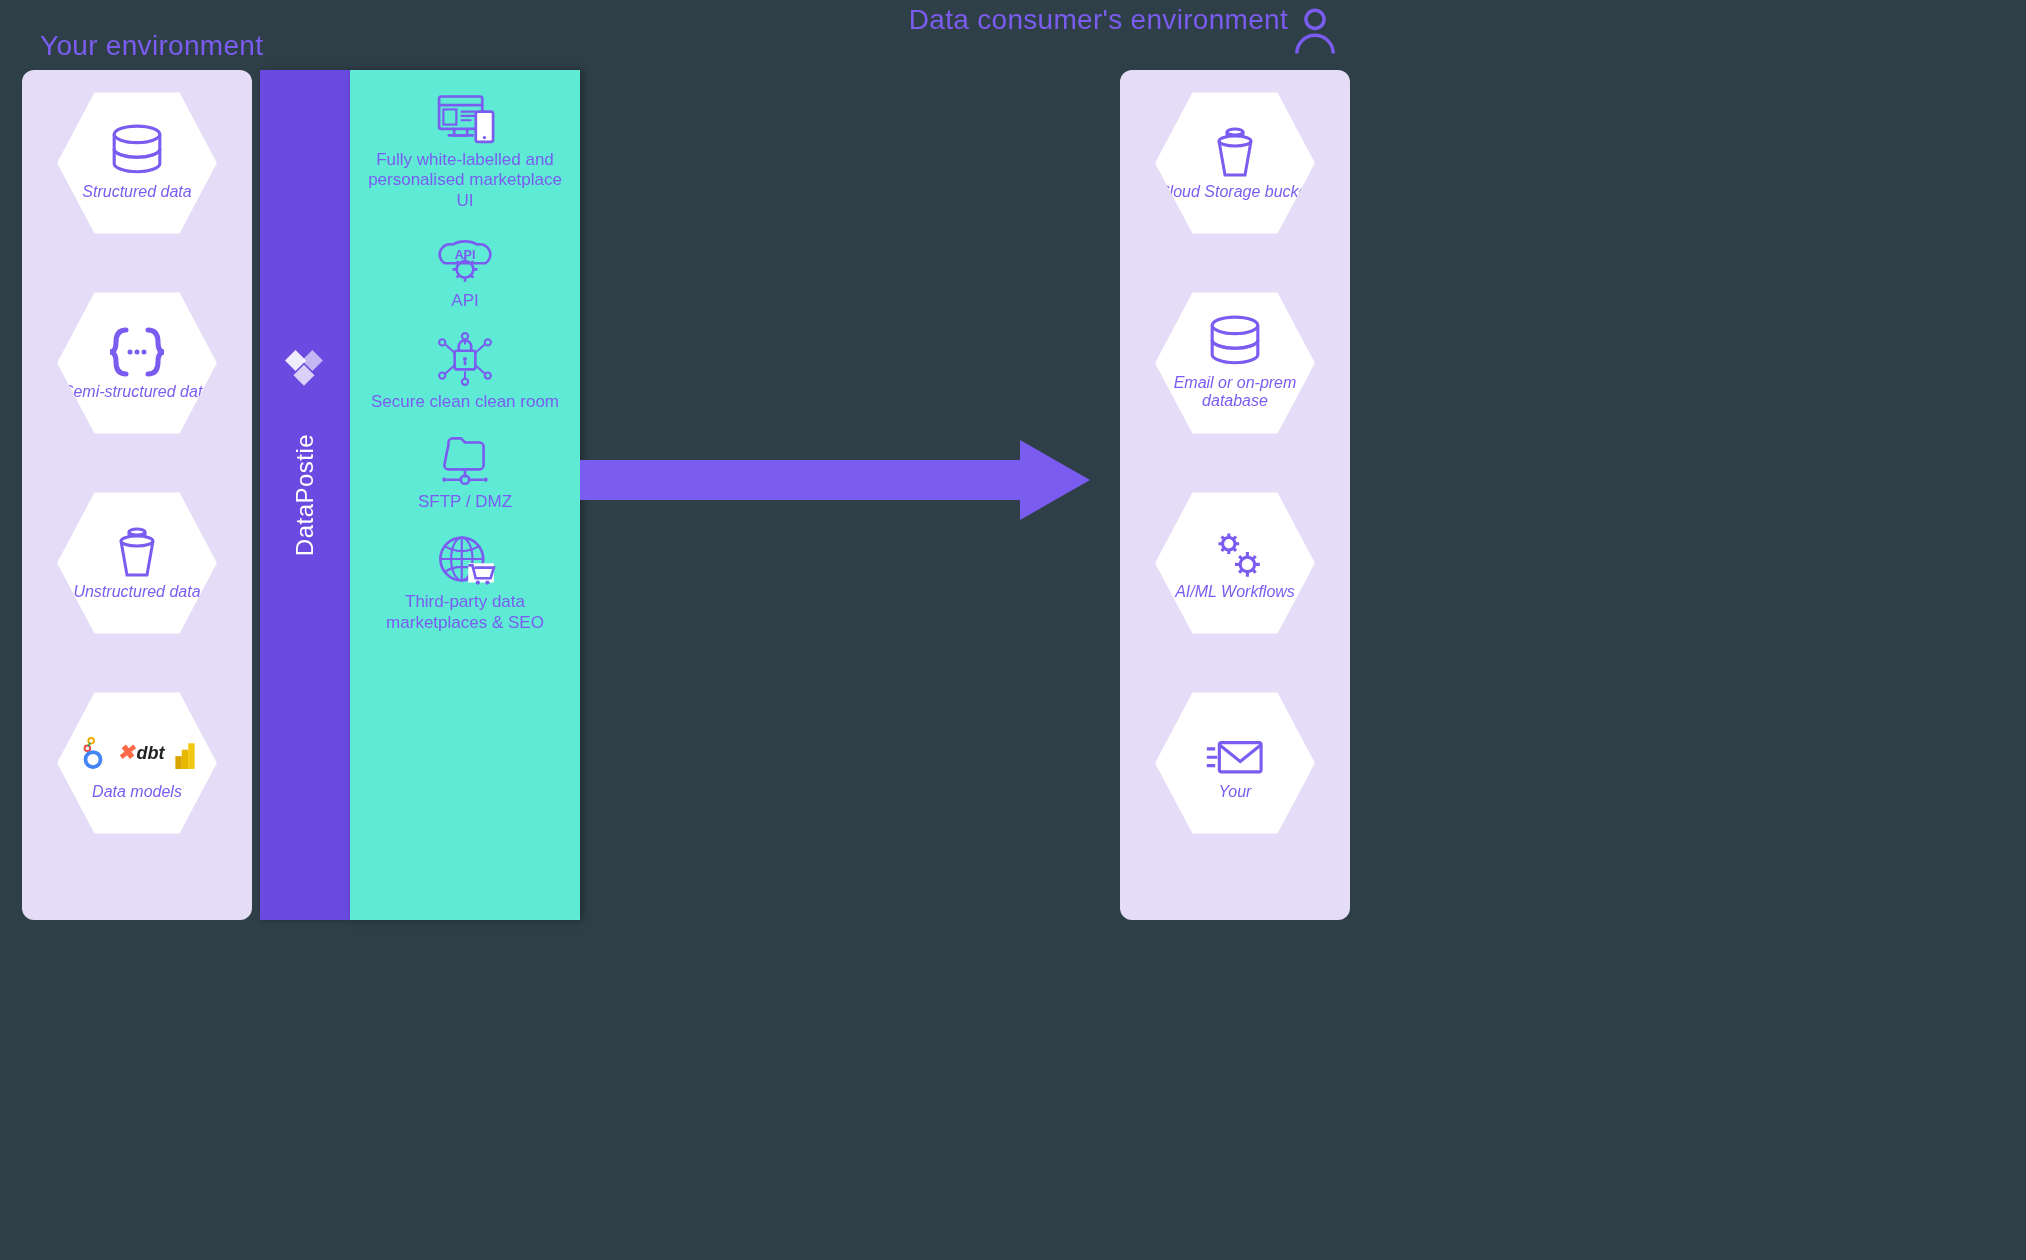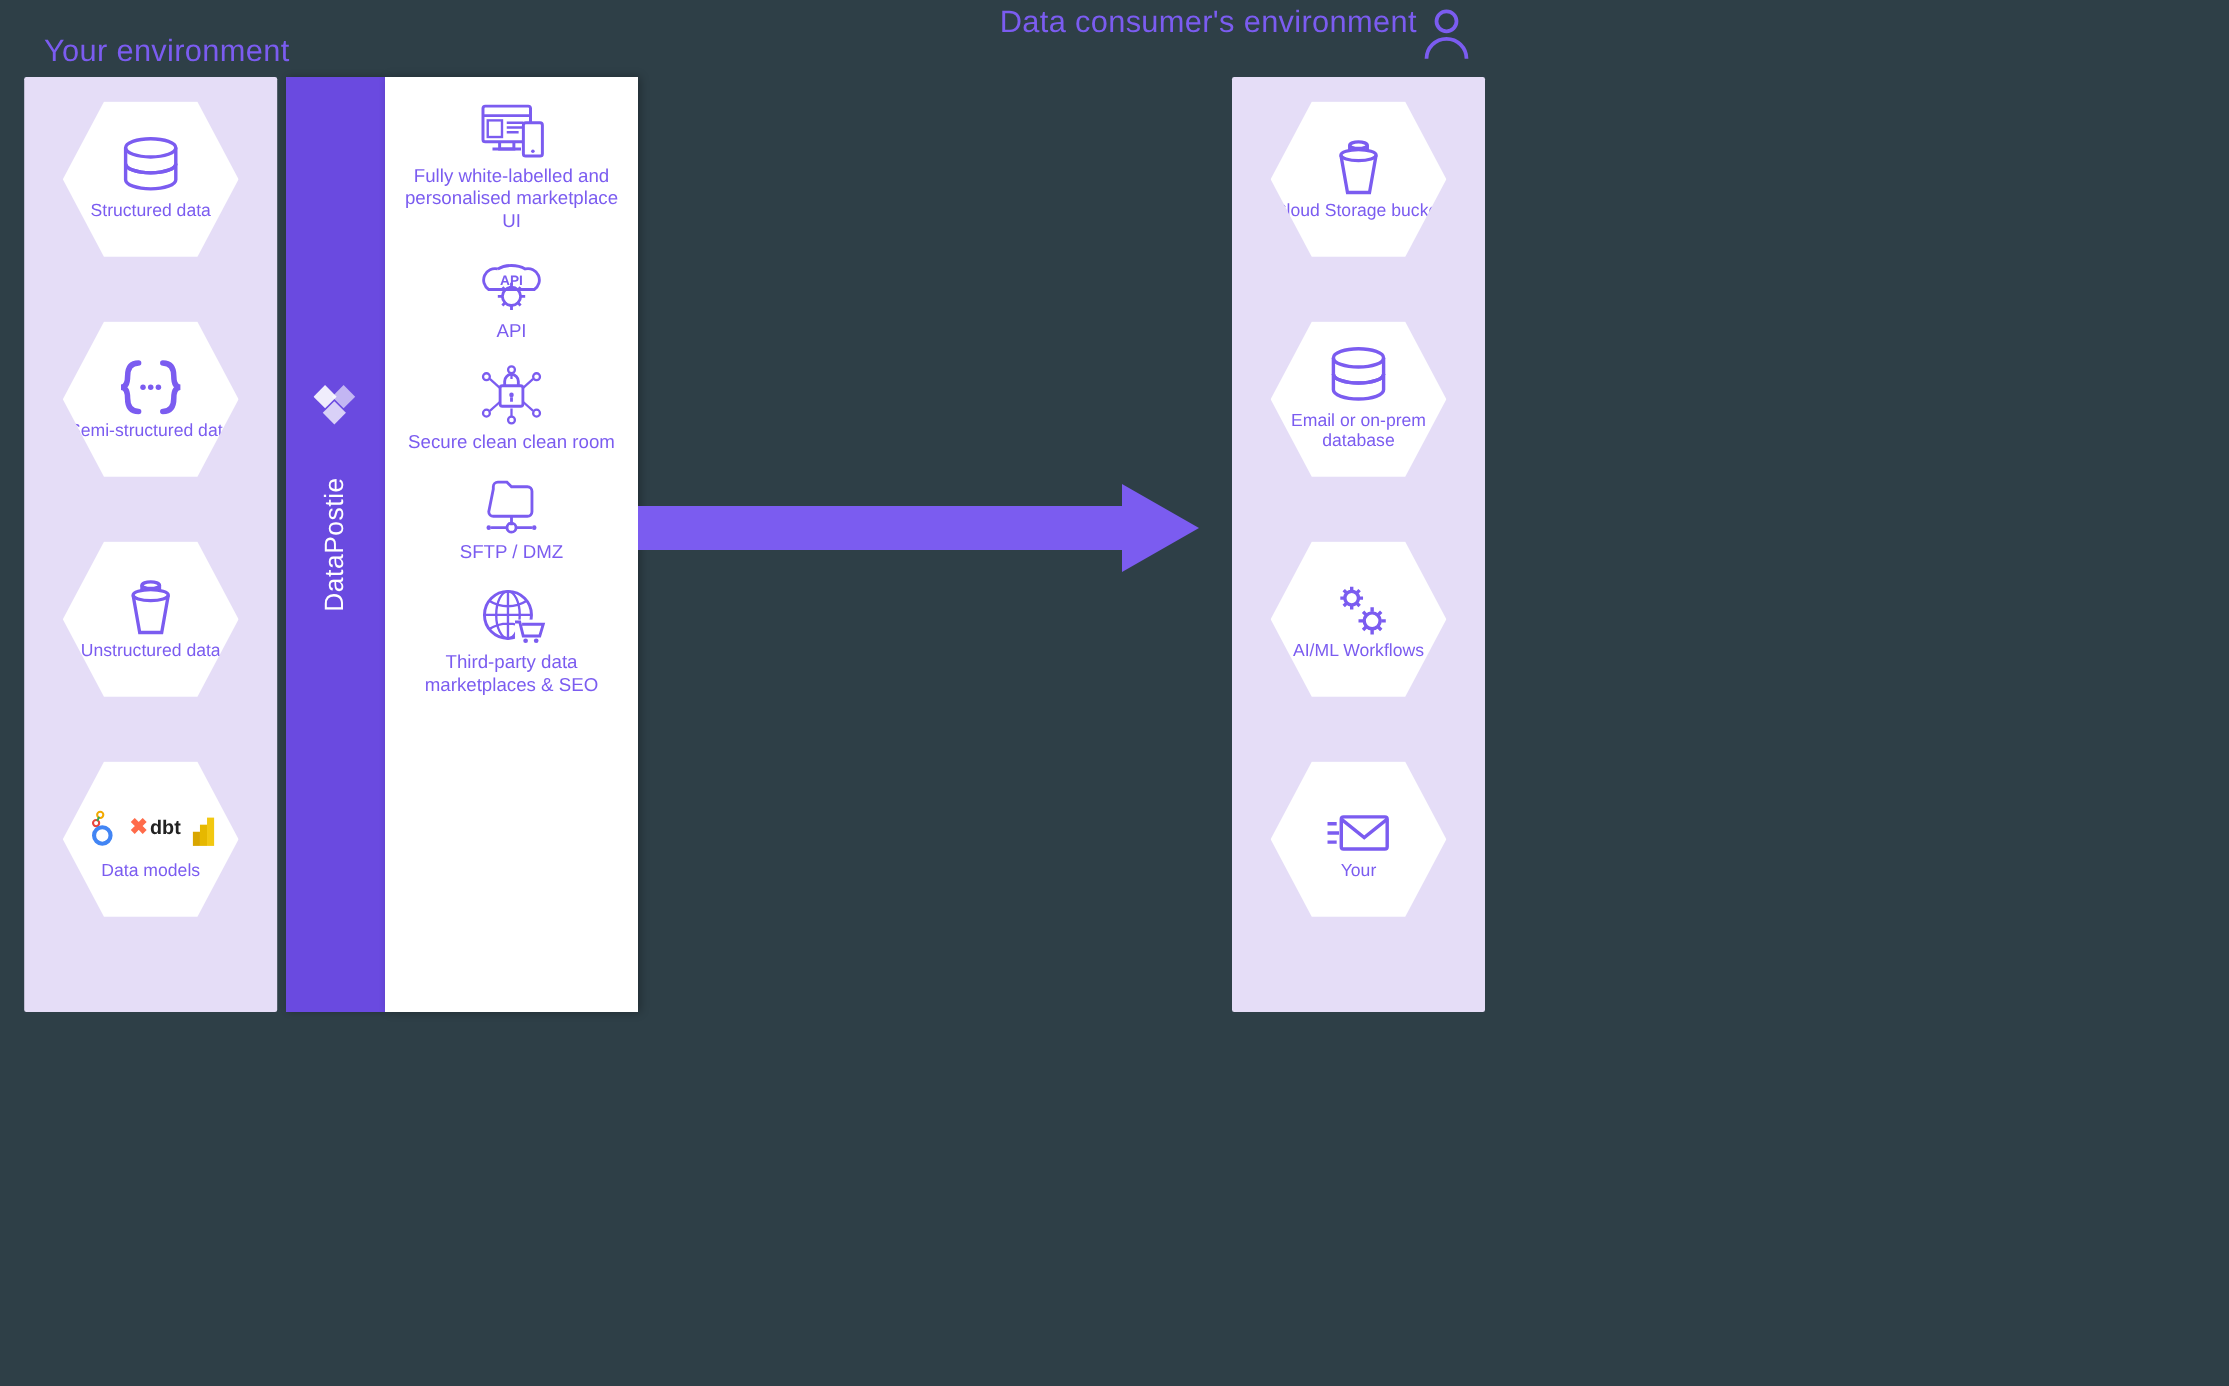--- a/index.html
+++ b/index.html
@@ -12,30 +12,30 @@
   }
   *{box-sizing:border-box;font-family:Helvetica,Arial,sans-serif;}
   body{margin:0;background:var(--bg);width:1520px;height:945px;position:relative;overflow:hidden;}
 
   .title{position:absolute;font-size:28px;color:var(--purple);letter-spacing:.3px;}
   .title.left{left:40px;top:30px;}
   .title.right{right:232px;top:5px;text-align:left;line-height:1.1;}
 
   .user-icon{position:absolute;right:180px;top:8px;}
 
-  .panel{position:absolute;top:70px;height:850px;background:var(--purple-pale);border-radius:2px;}
+  .panel{position:absolute;top:70px;height:850px;background:var(--purple-pale);border-radius:12px;font-style:italic;}
   .panel.left{left:22px;width:230px;}
   .panel.right{right:170px;width:230px;}
 
   .column{position:absolute;top:70px;height:850px;}
   .column.dp{left:260px;width:90px;background:var(--purple-mid);box-shadow:2px 0 6px rgba(0,0,0,.25);}
   .column.dp .label{position:absolute;left:50%;top:50%;transform:translate(-50%,-50%) rotate(-90deg);color:#fff;font-size:24px;white-space:nowrap;letter-spacing:.5px;}
   .column.dp .logo{position:absolute;left:50%;top:280px;transform:translateX(-50%);}
 
-  .column.outputs{left:350px;width:230px;top:70px;height:850px;background:#ffffff;box-shadow:3px 0 8px rgba(0,0,0,.3);}
+  .column.outputs{left:350px;width:230px;top:70px;height:850px;background:#5eead4;box-shadow:3px 0 8px rgba(0,0,0,.3);}
 
   .hexwrap{position:absolute;left:50%;transform:translateX(-50%);width:178px;text-align:center;}
   .hex{width:170px;height:150px;background:#fff;position:relative;margin:0 auto;clip-path:polygon(25% 3%,75% 3%,97% 50%,75% 97%,25% 97%,3% 50%);filter:drop-shadow(2px 2px 4px rgba(0,0,0,.25));display:flex;flex-direction:column;align-items:center;justify-content:center;gap:4px;padding:8px;}
   .hex .ic{height:54px;display:flex;align-items:center;justify-content:center;text-align:center;}
   .hex .lbl{font-size:16px;color:var(--purple);line-height:1.15;}
 
   .out-item{text-align:center;padding:8px 14px;}
   .out-item .ic{height:62px;display:flex;align-items:center;justify-content:center;margin-bottom:2px;}
   .out-item .lbl{font-size:17px;color:var(--purple);line-height:1.2;}
 

